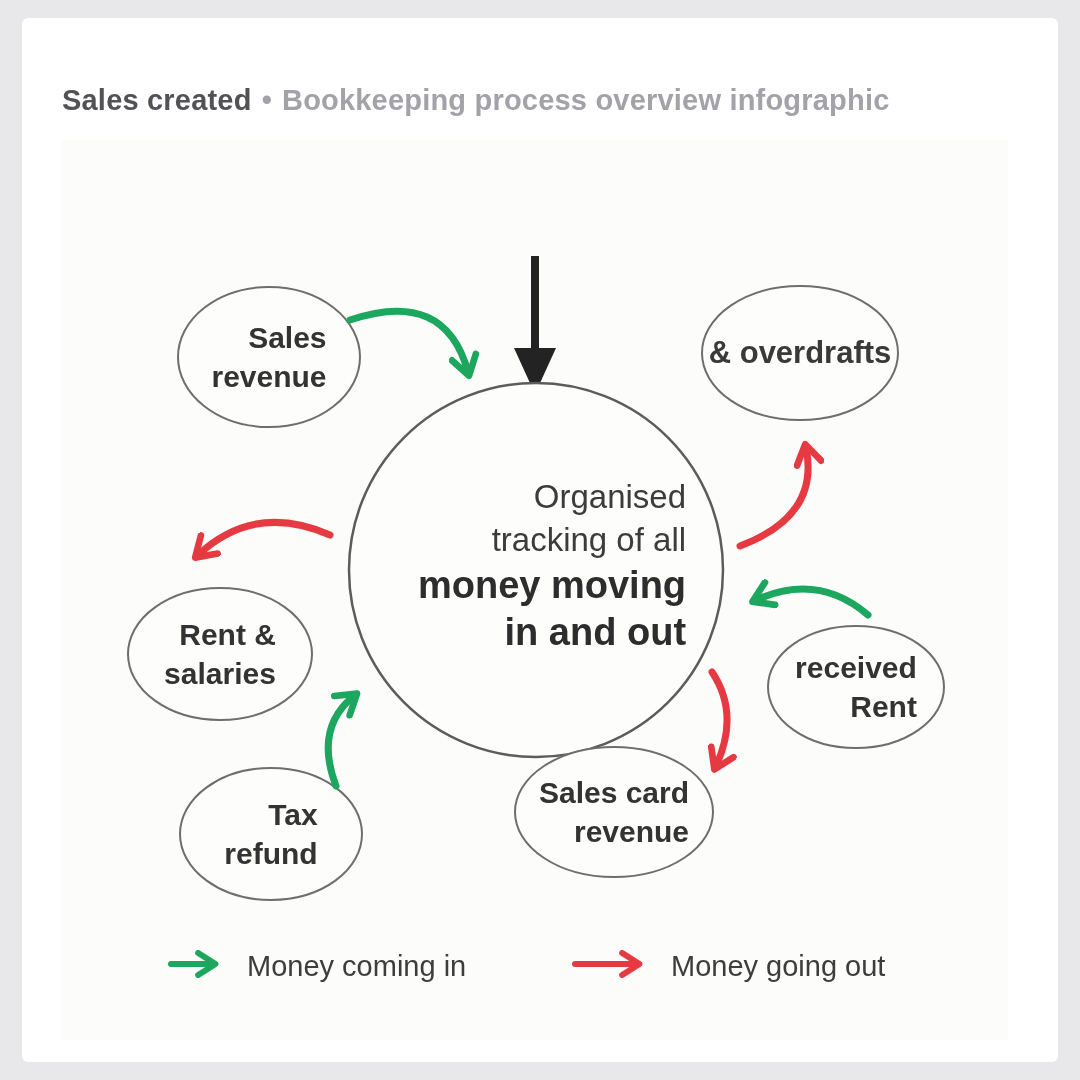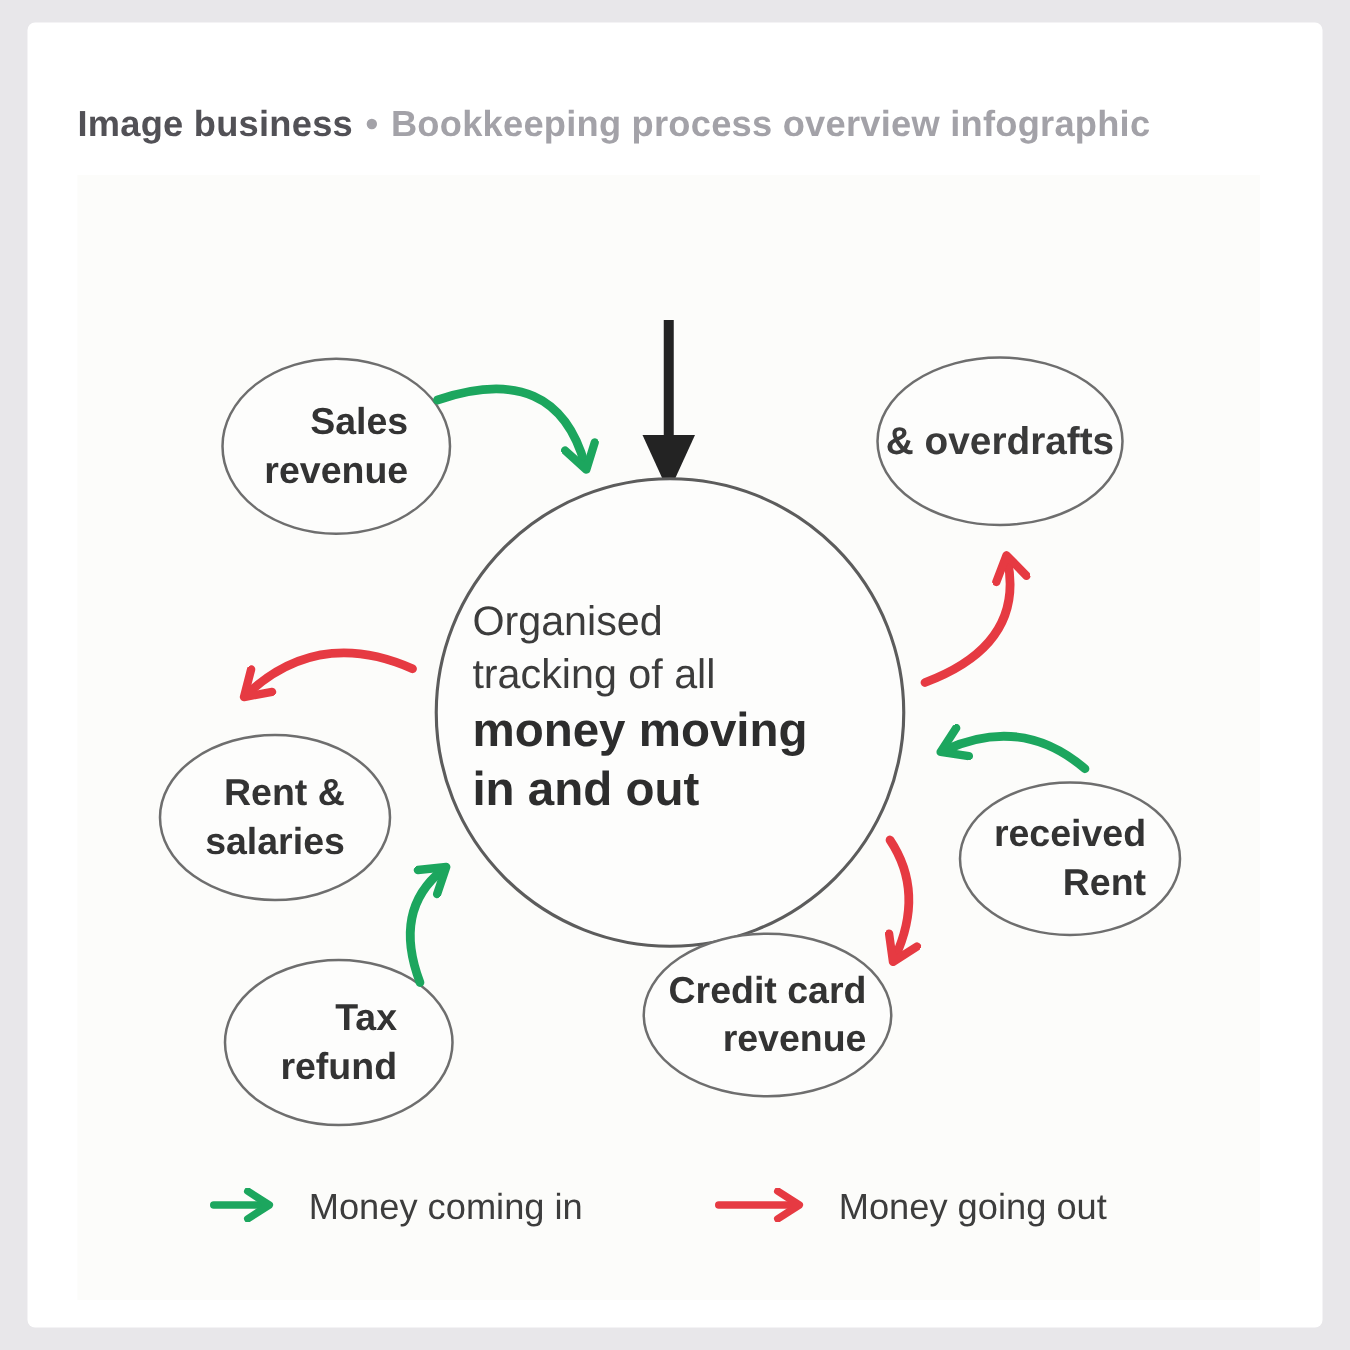--- a/index.html
+++ b/index.html
@@ -33,42 +33,42 @@
   svg.overlay { position:absolute; left:0; top:0; width:1080px; height:1080px; }
   .node-label {
     position:absolute; transform:translate(-50%,-50%);
     text-align:right; color:#333333;
     font-size:30px; font-weight:700; line-height:1.3;
     white-space:nowrap;
   }
   .node-label.medium { font-weight:600; font-size:31px; color:#3a3a3a; }
   .node-label span { display:block; }
   .center-text {
-    position:absolute; left:512px; top:566px;
+    position:absolute; left:552px; top:566px;
     transform:translate(-50%,-50%);
-    text-align:left; white-space:nowrap;
+    text-align:right; white-space:nowrap;
   }
   .center-text .reg  { display:block; font-size:33px; font-weight:500; color:#3c3c3c; line-height:1.30; }
   .center-text .bold { display:block; font-size:38px; font-weight:800; color:#2d2d2d; line-height:1.25; }
   .legend-item {
     position:absolute; top:950px;
     display:flex; align-items:flex-start; gap:15px;
     font-size:29px; font-weight:500; color:#3d3d3d; white-space:nowrap;
   }
   .legend-item.in  { left:168px; }
   .legend-item.out { left:572px; }
   .legend-item svg { display:block; }
 </style>
 </head>
 <body>
 
 <div class="card"></div>
 
 <div class="header">
-  <span class="prefix">Image business</span><span class="sep">•</span><span class="subtitle">Bookkeeping process overview infographic</span>
+  <span class="prefix">Sales created</span><span class="sep">•</span><span class="subtitle">Bookkeeping process overview infographic</span>
 </div>
 
 <div class="fig-title">Bookkeeping</div>
 
 <svg class="overlay" viewBox="0 0 1080 1080" aria-hidden="true">
   <defs>
     <marker id="ah-green" viewBox="0 0 12 12" refX="8.5" refY="6" markerWidth="4.4" markerHeight="4.4" orient="auto-start-reverse">
       <path d="M2.5 1.2 L10 6 L2.5 10.8" fill="none" stroke="#1CA65E" stroke-width="2.6" stroke-linecap="round" stroke-linejoin="round"></path>
     </marker>
     <marker id="ah-red" viewBox="0 0 12 12" refX="8.5" refY="6" markerWidth="4.4" markerHeight="4.4" orient="auto-start-reverse">
@@ -119,21 +119,21 @@
 </div>
 <div class="node-label" style="left:856px; top:687px;">
   <span>received</span>
   <span>Rent</span>
 </div>
 <div class="node-label" style="left:271px; top:834px;">
   <span>Tax</span>
   <span>refund</span>
 </div>
 <div class="node-label" style="left:614px; top:812px;">
-  <span>Credit card</span>
+  <span>Sales card</span>
   <span>revenue</span>
 </div>
 
 <div class="legend-item in">
   <svg width="64" height="28" viewBox="0 0 64 28">
     <defs>
       <marker id="ah-green-lg" viewBox="0 0 12 12" refX="8.5" refY="6" markerWidth="4.6" markerHeight="4.6" orient="auto">
         <path d="M2.5 1.2 L10 6 L2.5 10.8" fill="none" stroke="#1CA65E" stroke-width="2.6" stroke-linecap="round" stroke-linejoin="round"></path>
       </marker>
     </defs>

